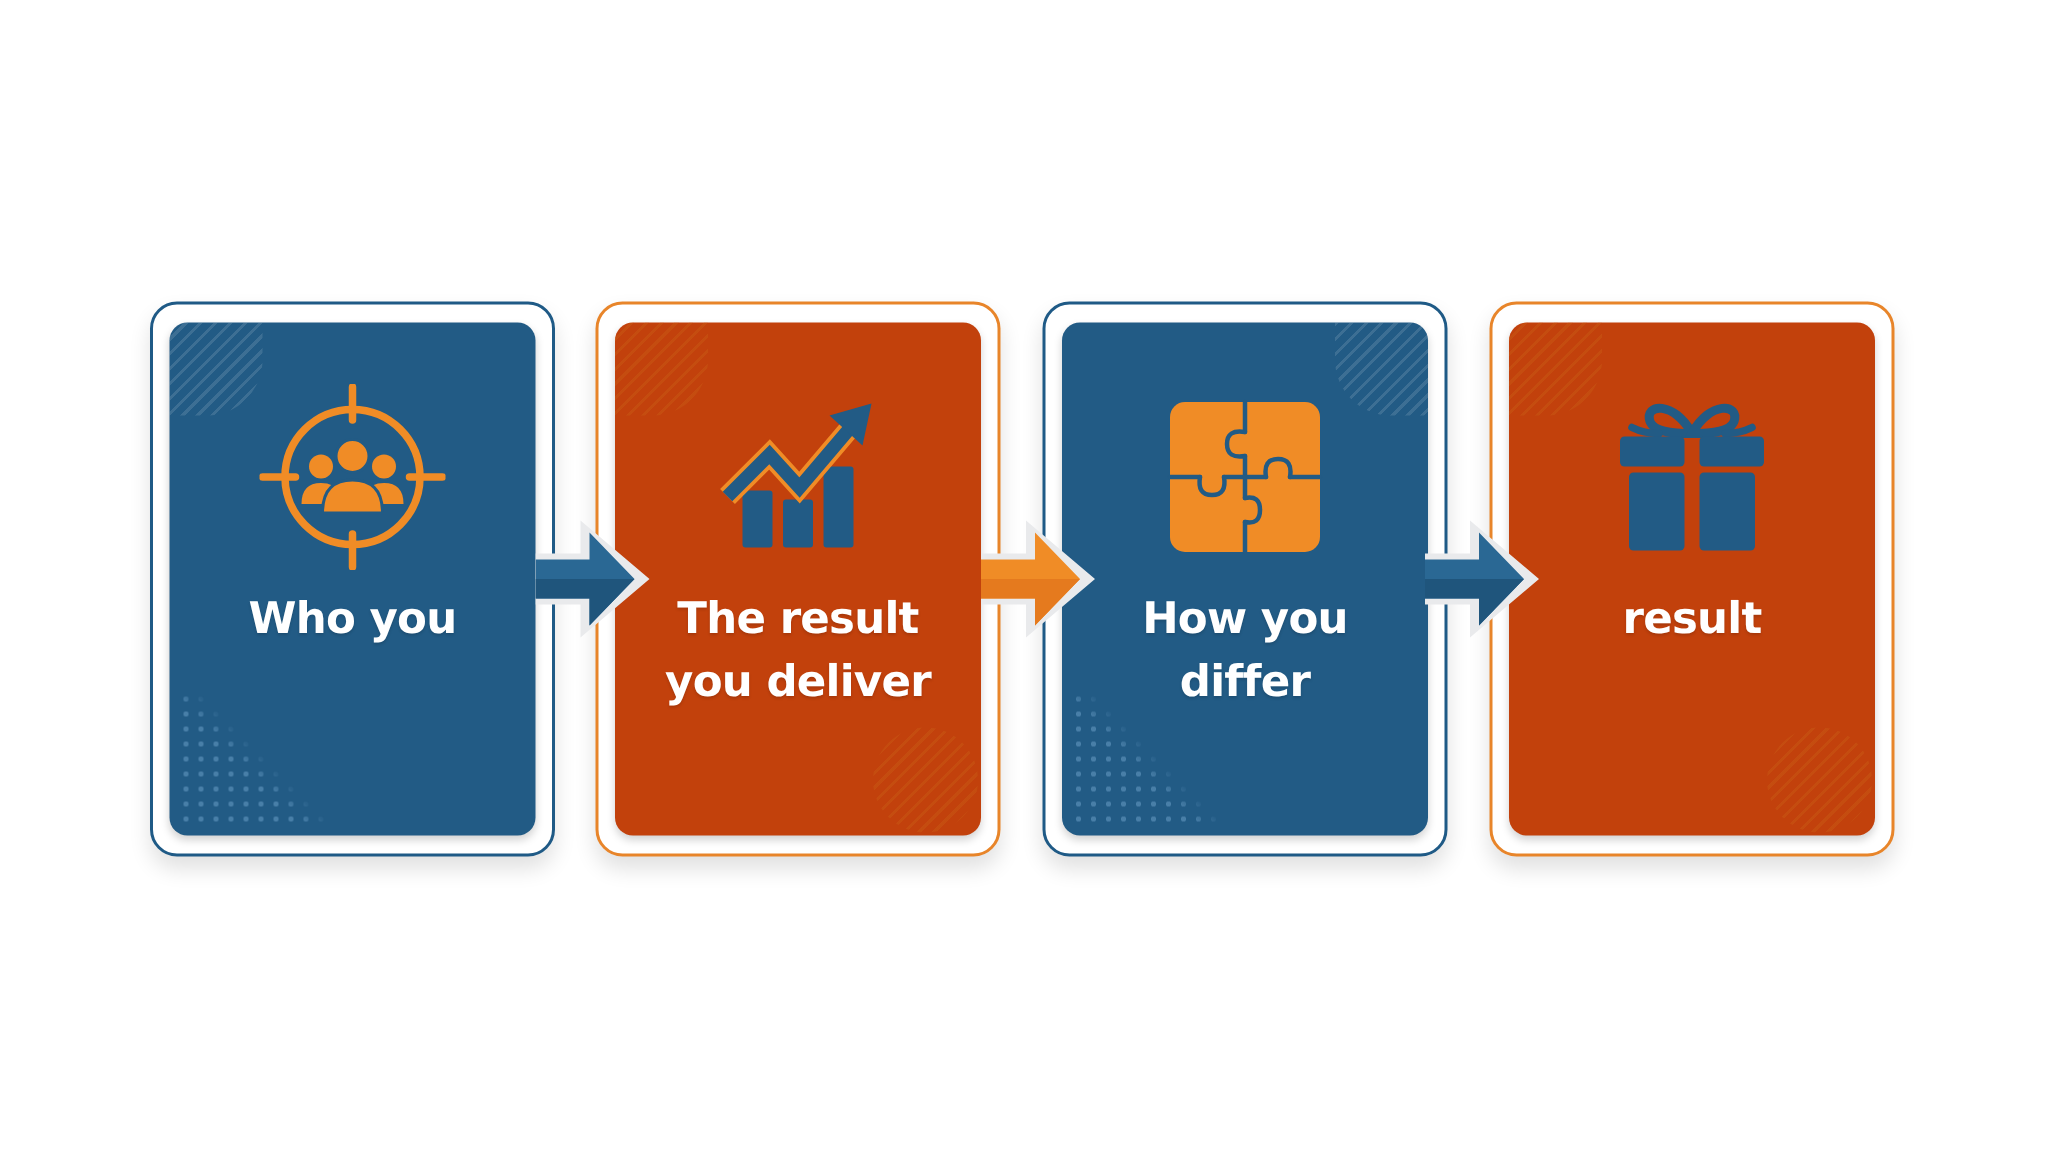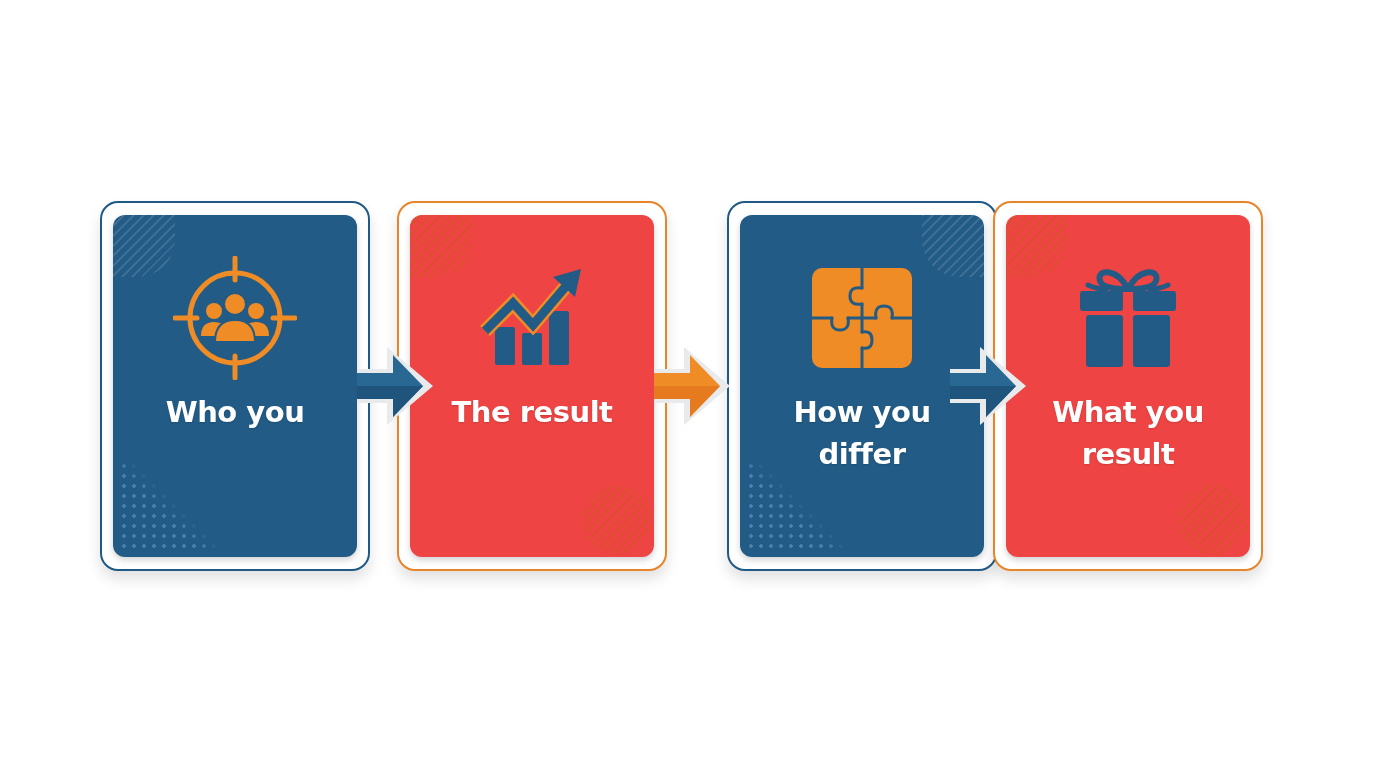--- a/index.html
+++ b/index.html
@@ -22,21 +22,21 @@
 
     .card-inner {
       position: absolute;
       left: 11px; top: 12px;
       width: 244px; height: 342px;
       border-radius: 12px;
       background: #225b85;
       overflow: hidden;
       box-shadow: 0 3px 6px rgba(0,0,0,0.18);
     }
-    .orange .card-inner { background: #ef4444; padding-left: 11px; }
+    .orange .card-inner { background: #c2410c; padding-left: 11px; }
 
     .hatch {
       position: absolute;
       width: 62px; height: 62px;
       border-radius: 0 0 50% 0;
       background: repeating-linear-gradient(135deg, rgba(255,255,255,0.12) 0 2px, transparent 2px 7px);
     }
     .orange .hatch { background: repeating-linear-gradient(135deg, rgba(200,90,20,0.45) 0 2px, transparent 2px 7px); }
     .hatch.tl { left: 0; top: 0; border-radius: 0 0 60% 0; }
     .hatch.tr { right: 0; top: 0; border-radius: 0 0 0 60%; }
@@ -122,25 +122,26 @@
           <rect x="18" y="64" width="20" height="38" rx="2" fill="#225b85"></rect>
           <rect x="45" y="70" width="20" height="32" rx="2" fill="#225b85"></rect>
           <rect x="72" y="48" width="20" height="54" rx="2" fill="#225b85"></rect>
           <polyline points="8,68 36,40 56,62 90,22" fill="none" stroke="#f08c26" stroke-width="14" stroke-linejoin="miter"></polyline>
           <polyline points="8,68 36,40 56,62 90,22" fill="none" stroke="#225b85" stroke-width="9" stroke-linejoin="miter"></polyline>
           <polygon points="76,14 104,6 98,34" fill="#225b85"></polygon>
         </svg>
       </div>
       <div class="label">
         <span>The result</span>
-      </div>
-    </div>
-  </div>
-
-  <div class="card-outer blue" style="left:727px;">
+        <span>you deliver</span>
+      </div>
+    </div>
+  </div>
+
+  <div class="card-outer blue" style="left:695px;">
     <div class="card-inner">
       <div class="hatch tr"></div>
       <div class="dots"></div>
       <div class="icon">
         <svg width="104" height="104" viewBox="0 0 104 104">
           <rect x="2" y="2" width="100" height="100" rx="10" fill="#f08c26"></rect>
           <g fill="none" stroke="#225b85" stroke-width="3" stroke-linecap="round">
             <line x1="52" y1="2" x2="52" y2="22"></line>
             <path d="M52 22 Q40 20 40 30 Q40 40 52 38"></path>
             <line x1="52" y1="38" x2="52" y2="66"></line>
@@ -171,21 +172,20 @@
           <path d="M52 26 C64 4 84 6 80 18 C77 26 60 26 52 26 Z" fill="none" stroke="#225b85" stroke-width="6"></path>
           <path d="M12 22 Q20 26 30 26" fill="none" stroke="#225b85" stroke-width="5" stroke-linecap="round"></path>
           <path d="M92 22 Q84 26 74 26" fill="none" stroke="#225b85" stroke-width="5" stroke-linecap="round"></path>
           <rect x="4" y="28" width="43" height="20" rx="3" fill="#225b85"></rect>
           <rect x="57" y="28" width="43" height="20" rx="3" fill="#225b85"></rect>
           <rect x="10" y="52" width="37" height="52" rx="3" fill="#225b85"></rect>
           <rect x="57" y="52" width="37" height="52" rx="3" fill="#225b85"></rect>
         </svg>
       </div>
       <div class="label">
-        <span>What you</span>
         <span>result</span>
       </div>
     </div>
   </div>
 
   <div class="connector" style="left:357px;">
     <svg width="90" height="86" viewBox="0 0 90 86">
       <polygon points="0,26 30,26 30,4 76,43 30,82 30,60 0,60" fill="#e9eaec"></polygon>
       <polygon points="0,30 36,30 36,12 66,43 36,74 36,56 0,56" fill="#2a6894"></polygon>
       <polygon points="0,43 66,43 36,74 36,56 0,56" fill="#1f557c"></polygon>

